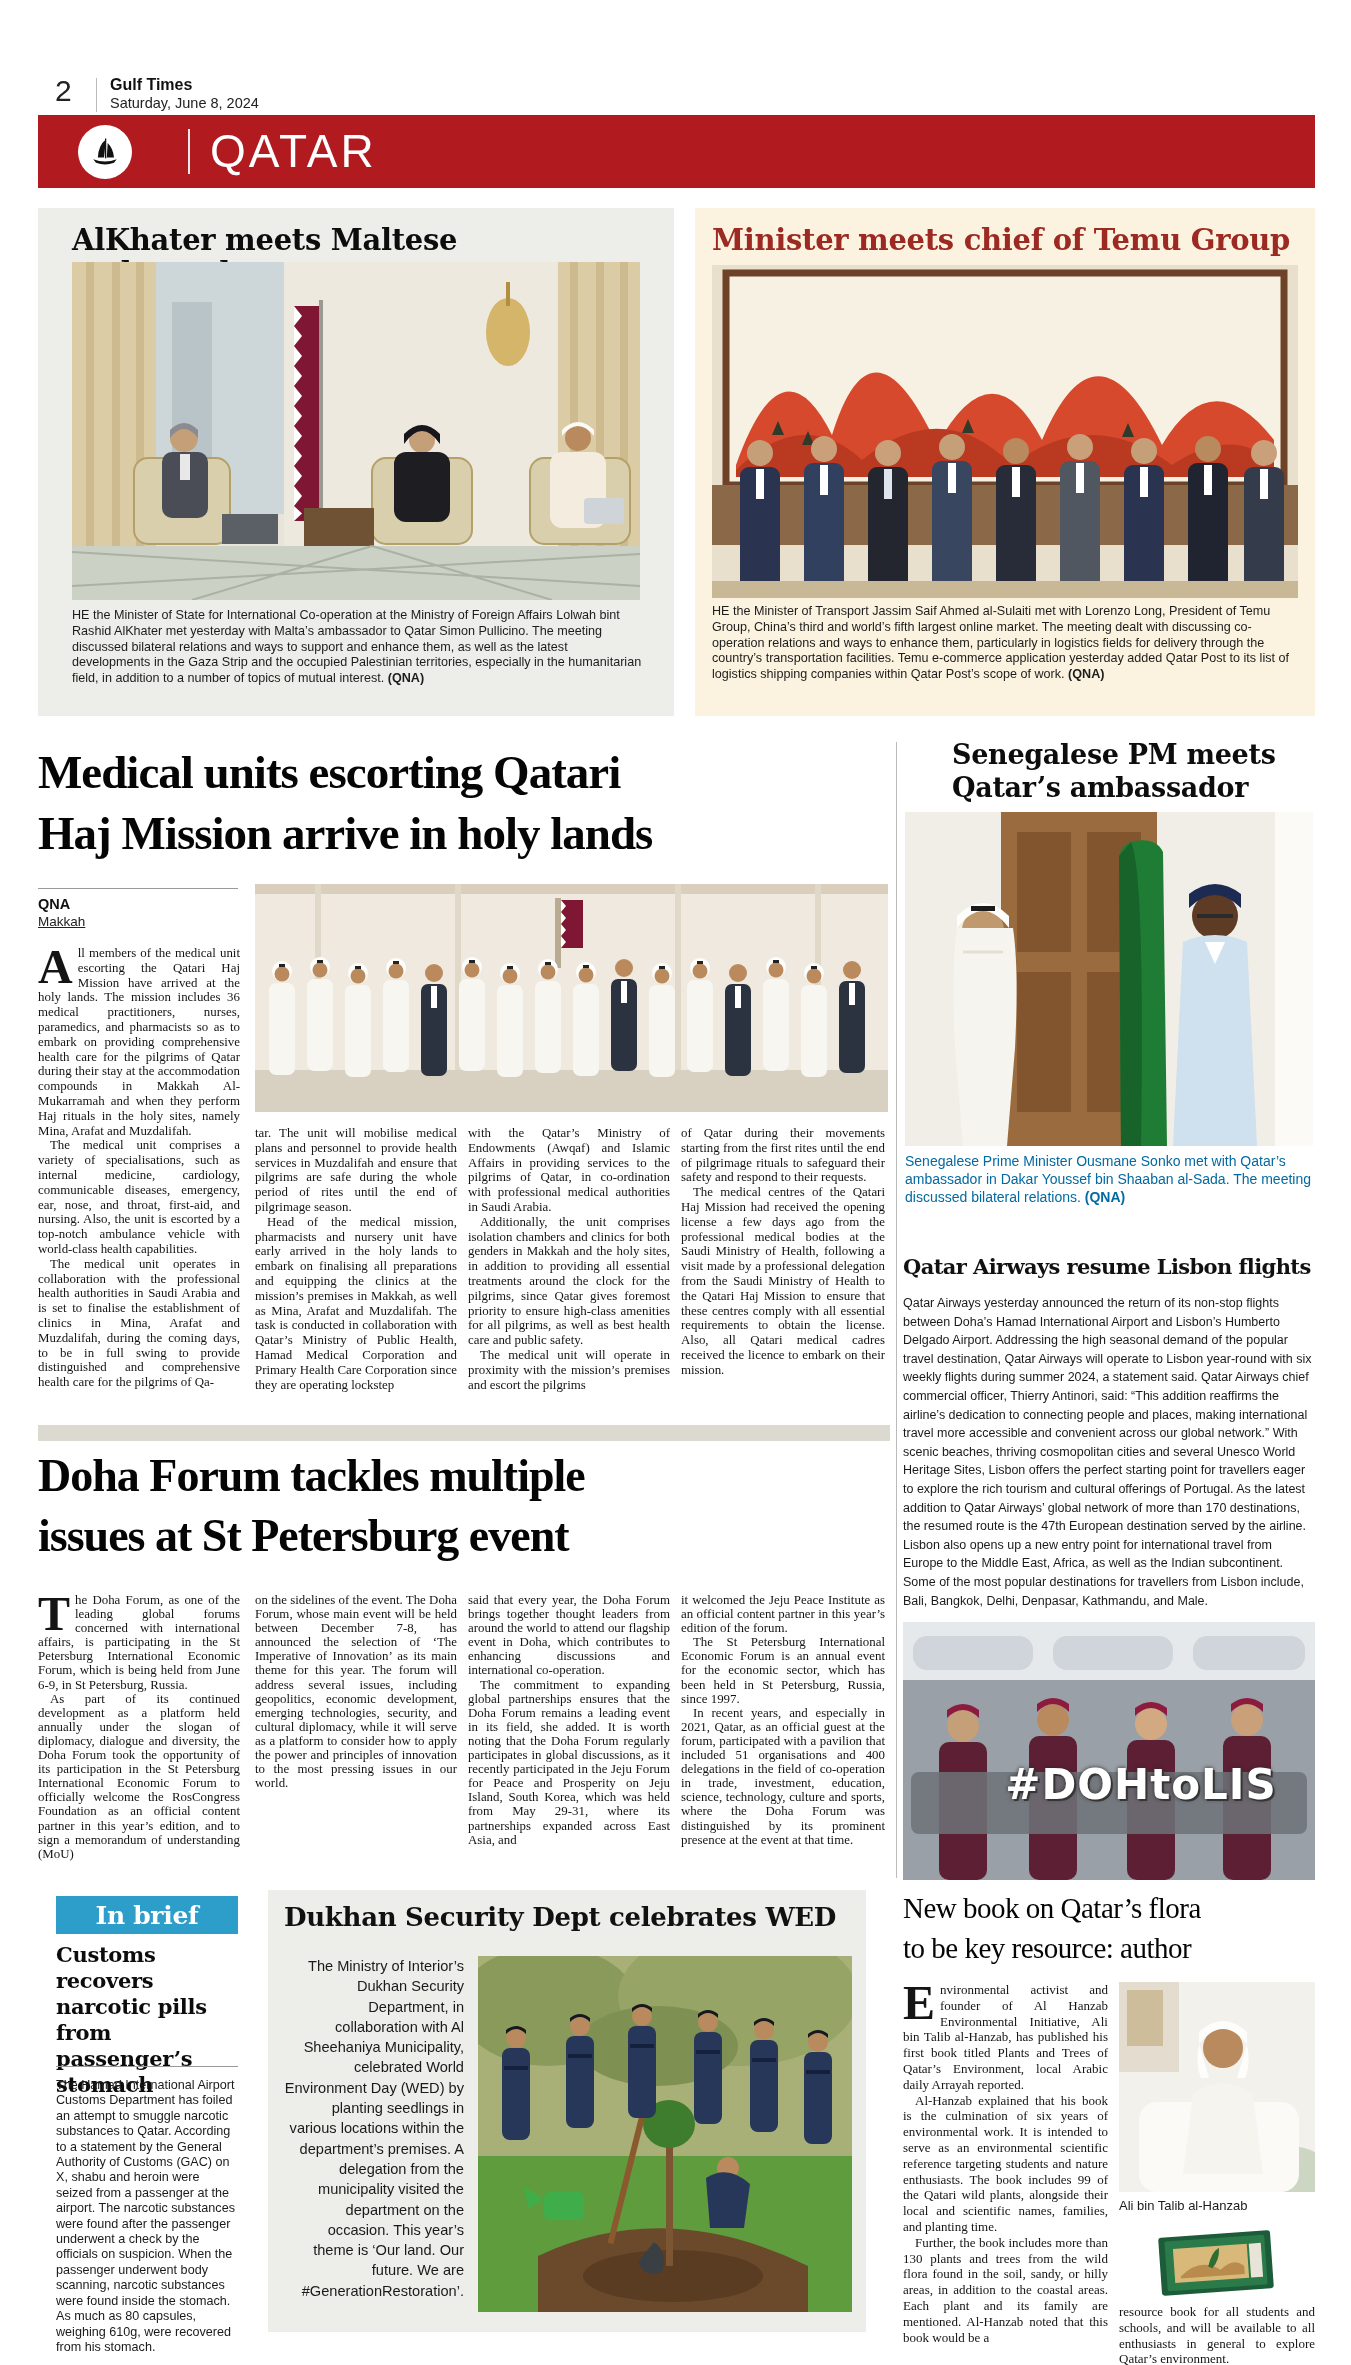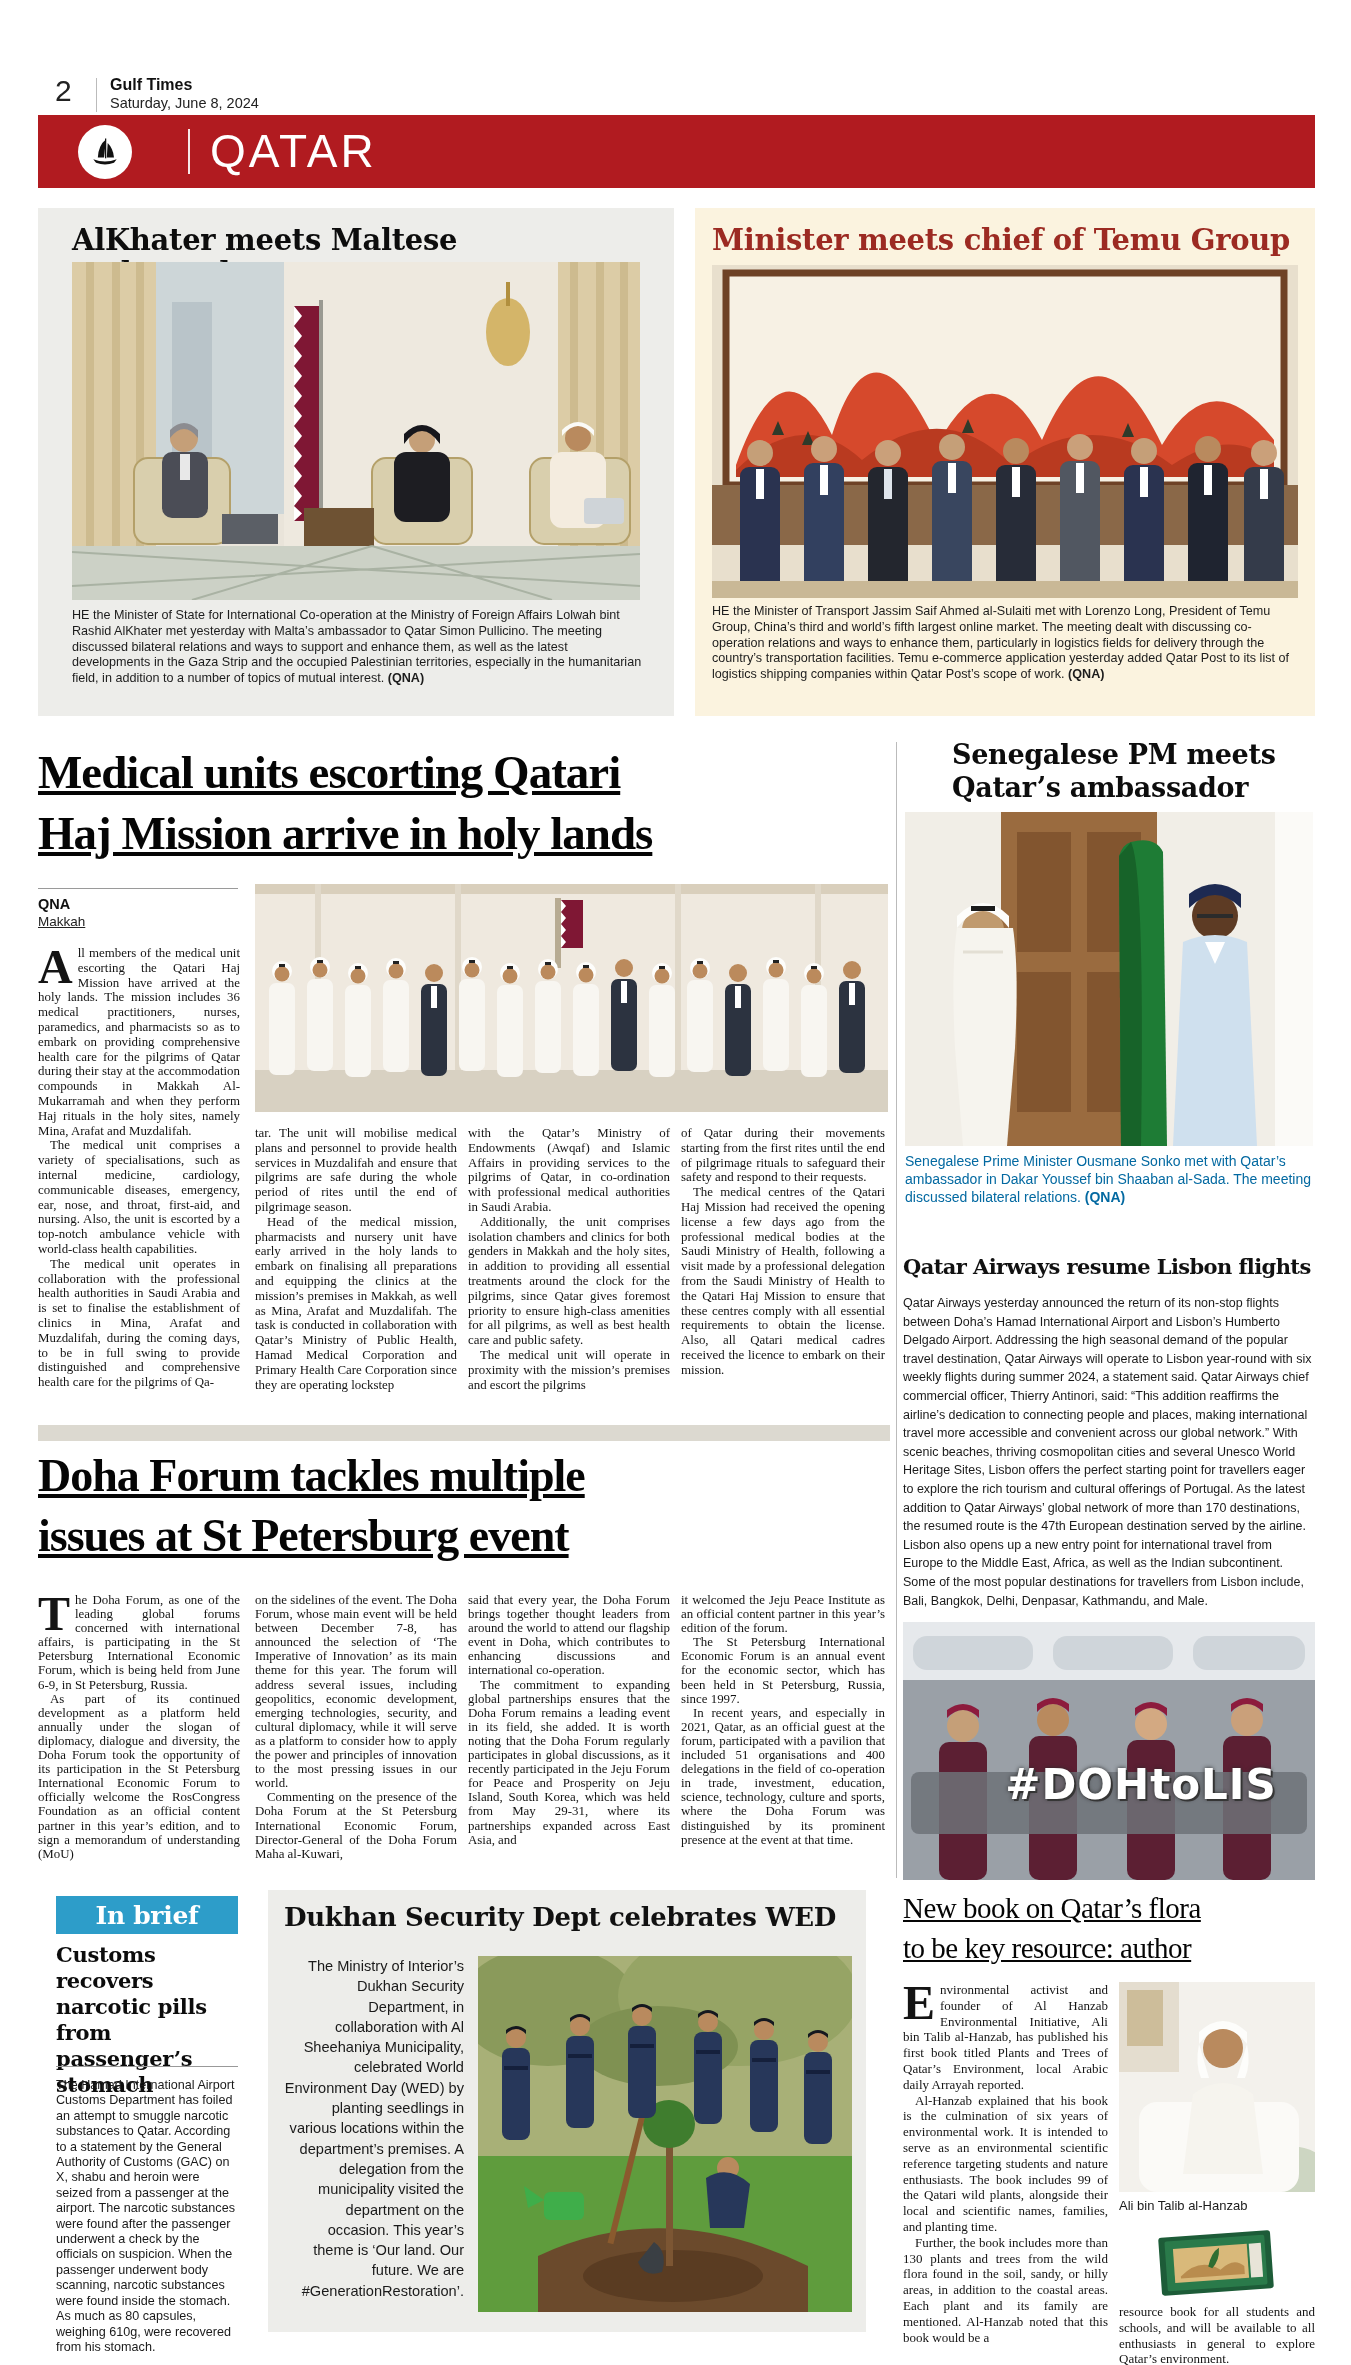--- a/index.html
+++ b/index.html
@@ -18,21 +18,21 @@
   
   .card-left{background:var(--card_gray,#ededea);}
   .card-right{background:var(--cream,#fbf3df);}
   .slab{font-family:"DejaVu Serif",serif;font-weight:700;letter-spacing:-0.3px;}
   .card-head{font-size:29px;line-height:33px;color:#0d0d0d;}
   .card-head.red{color:var(--temu_red,#9c2a22);}
   .caption{font-size:12.6px;line-height:15.8px;color:#1c1c1c;text-align:left;}
   .caption b{font-weight:700;}
   .photo{display:block;}
   
-  .display{font-family:"Liberation Serif",serif;font-weight:700;color:#050505;letter-spacing:-1px;text-decoration:underline;}
+  .display{font-family:"Liberation Serif",serif;font-weight:700;color:#050505;letter-spacing:-1px;}
   .display.light{font-weight:400;letter-spacing:-0.5px;}
   .byline-rule{height:1px;background:#9a9a9a;}
   .byline{font-size:14.5px;font-weight:700;}
   .dateline{font-size:13.5px;color:#222;}
   
   .bcol{font-family:"Liberation Serif",serif;font-size:12.9px;line-height:14.8px;text-align:justify;color:#141414;}
   .bcol p{margin:0;}
   .bcol p.ind{text-indent:12px;}
   .drop{float:left;font-family:"Liberation Serif",serif;font-weight:700;font-size:48px;line-height:38px;padding:2px 5px 0 0;}
   .doha-col{line-height:14.1px;}
@@ -359,21 +359,20 @@
     <div>Doha Forum tackles multiple</div>
     <div>issues at St Petersburg event</div>
   </div>
 
   <div class="abs bcol doha-col" style="left:38px;top:1593px;width:202px;height:282px;">
     <p><span class="drop">T</span><span>he Doha Forum, as one of the leading global forums concerned with international affairs, is participating in the St Petersburg International Economic Forum, which is being held from June 6-9, in St Petersburg, Russia.</span></p>
     <p class="ind">As part of its continued development as a platform held annually under the slogan of diplomacy, dialogue and diversity, the Doha Forum took the opportunity of its participation in the St Petersburg International Economic Forum to officially welcome the RosCongress Foundation as an official content partner in this year’s edition, and to sign a memorandum of understanding (MoU)</p>
   </div>
   <div class="abs bcol doha-col" style="left:255px;top:1593px;width:202px;height:282px;">
     <p>on the sidelines of the event. The Doha Forum, whose main event will be held between December 7-8, has announced the selection of ‘The Imperative of Innovation’ as its main theme for this year. The forum will address several issues, including geopolitics, economic development, emerging technologies, security, and cultural diplomacy, while it will serve as a platform to consider how to apply the power and principles of innovation to the most pressing issues in our world.</p>
-    <p class="ind">Commenting on the presence of the Doha Forum at the St Petersburg International Economic Forum, Director-General of the Doha Forum Maha al-Kuwari,</p>
   </div>
   <div class="abs bcol doha-col" style="left:468px;top:1593px;width:202px;height:282px;">
     <p>said that every year, the Doha Forum brings together thought leaders from around the world to attend our flagship event in Doha, which contributes to enhancing discussions and international co-operation.</p>
     <p class="ind">The commitment to expanding global partnerships ensures that the Doha Forum remains a leading event in its field, she added. It is worth noting that the Doha Forum regularly participates in global discussions, as it recently participated in the Jeju Forum for Peace and Prosperity on Jeju Island, South Korea, which was held from May 29-31, where its partnerships expanded across East Asia, and</p>
   </div>
   <div class="abs bcol doha-col" style="left:681px;top:1593px;width:204px;height:282px;">
     <p>it welcomed the Jeju Peace Institute as an official content partner in this year’s edition of the forum.</p>
     <p class="ind">The St Petersburg International Economic Forum is an annual event for the economic sector, which has been held in St Petersburg, Russia, since 1997.</p>
     <p class="ind">In recent years, and especially in 2021, Qatar, as an official guest at the forum, participated with a pavilion that included 51 organisations and 400 delegations in the field of co-operation in trade, investment, education, science, technology, culture and sports, where the Doha Forum was distinguished by its prominent presence at the event at that time.</p>
   </div>

